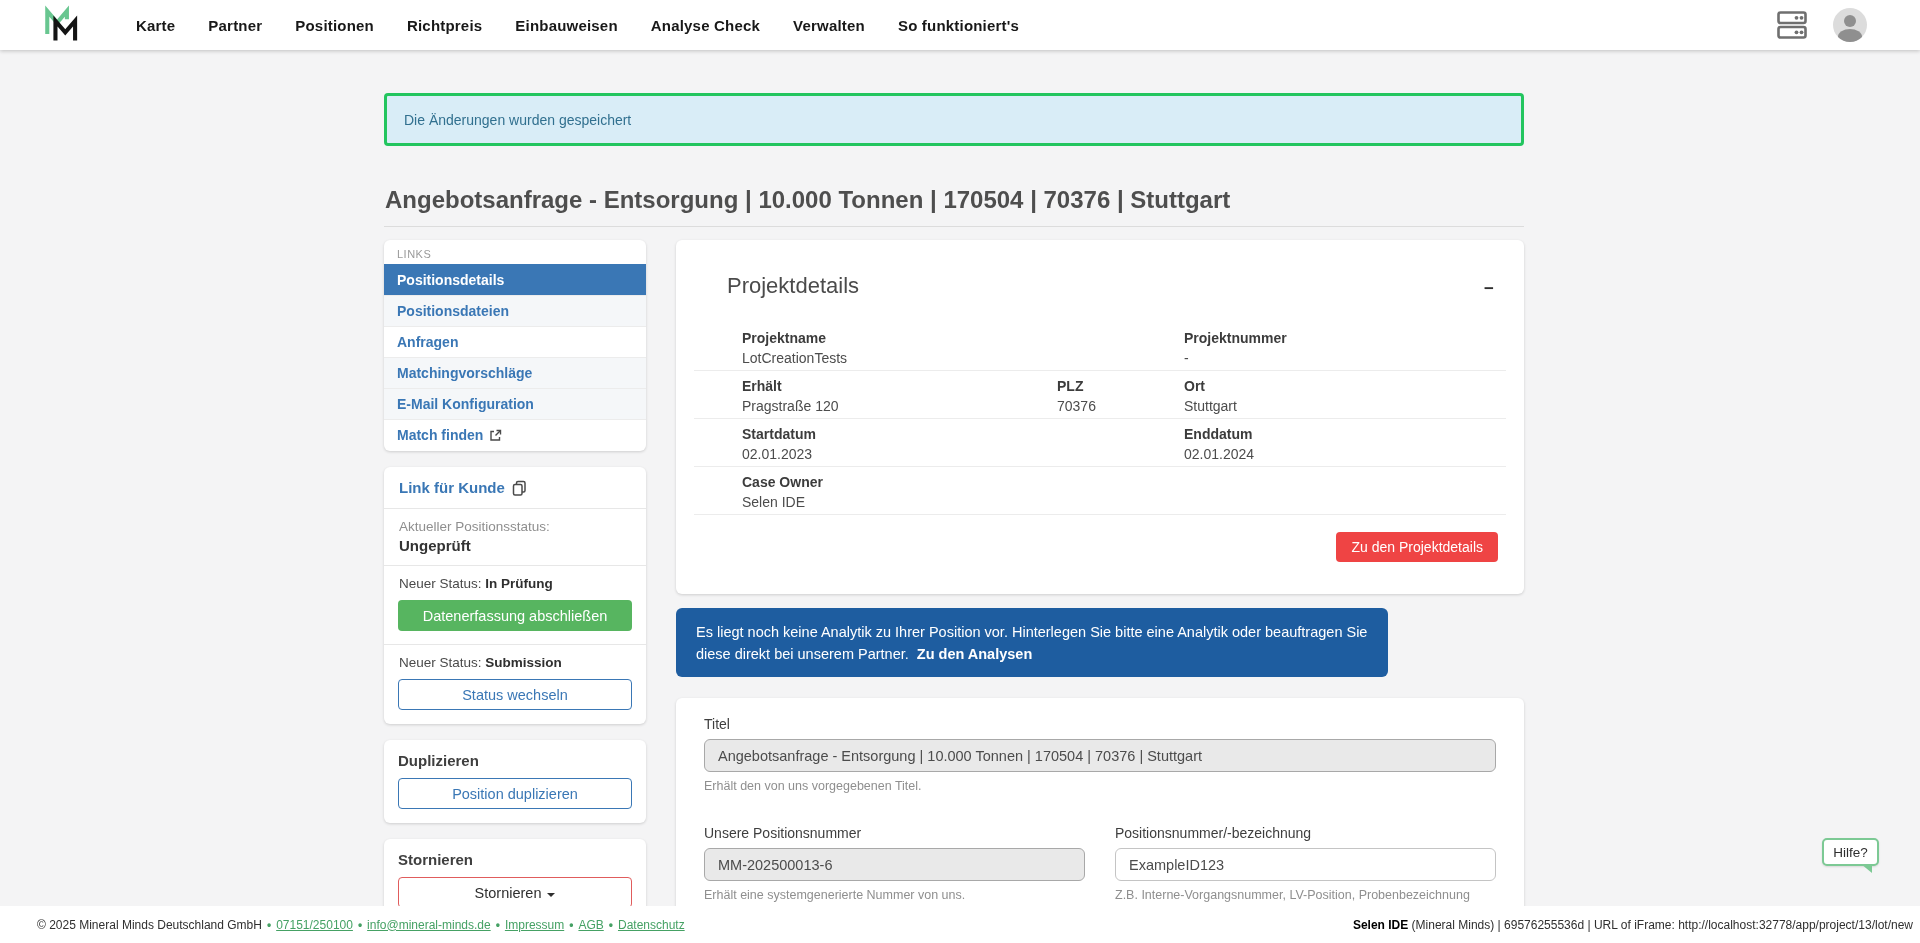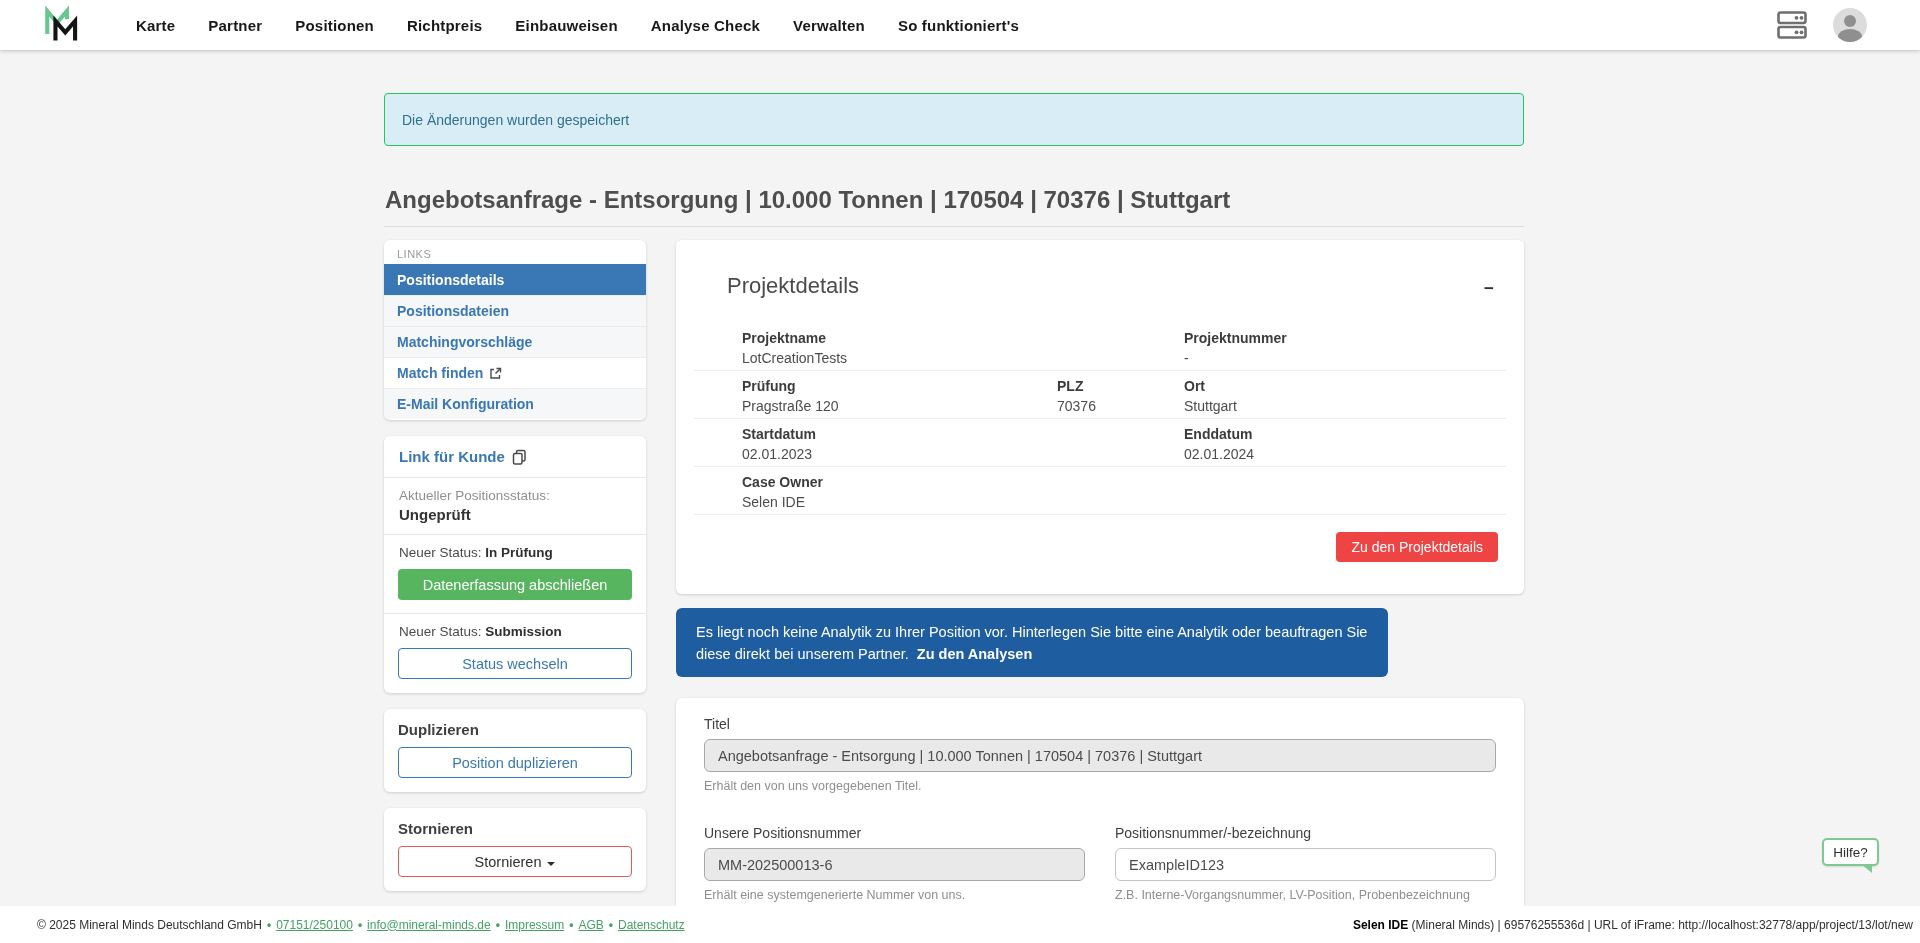--- a/index.html
+++ b/index.html
@@ -13,21 +13,21 @@
   .logo { margin-left:44px; width:36px; height:40px; display:flex; align-items:center; }
   .main-nav { display:flex; gap:33px; margin-left:56px; }
   .main-nav a { text-decoration:none; color:#181818; font-size:15px; font-weight:600; letter-spacing:.2px; }
   .header-icons { position:absolute; right:53px; top:0; height:50px; display:flex; align-items:center; gap:26px; }
   .avatar { width:34px; height:34px; border-radius:50%; background:#dcdcdc; overflow:hidden; cursor:pointer; }
   .avatar .head { width:12px; height:12px; border-radius:50%; background:#8f8f8f; margin:7px auto 0; }
   .avatar .shoulders { width:24px; height:15px; border-radius:50% 50% 0 0; background:#8f8f8f; margin:2px auto 0; }
 
   
   .alert-info { position:absolute; left:384px; top:93px; width:1140px; height:53px; background:#d9edf7;
-                border:1px solid #22c55e; border-radius:4px; color:#31708f; font-size:14px;
+                border:3px solid #22c55e; border-radius:4px; color:#31708f; font-size:14px;
                 display:flex; align-items:center; padding:0 17px; }
 
   
   .page-title { position:absolute; left:385px; top:186px; font-size:24px; font-weight:700; color:#4e4e4e; }
   .title-rule { position:absolute; left:384px; top:226px; width:1140px; height:1px; background:#dcdcdc; }
 
   
   .card { background:#fff; border-radius:6px; box-shadow:0 1px 3px rgba(0,0,0,.16); }
 
   
@@ -154,33 +154,36 @@
   <aside class="sidebar">
 
     <div class="card links-card">
       <div class="links-header">LINKS</div>
       <a href="#" class="side-item active">
         <span>Positionsdetails</span>
       </a>
       <a href="#" class="side-item striped">
         <span>Positionsdateien</span>
       </a>
+      <a href="#" class="side-item">
+        <span>Anfragen</span>
+      </a>
       <a href="#" class="side-item striped">
         <span>Matchingvorschläge</span>
+      </a>
+      <a href="#" class="side-item striped">
+        <span>E-Mail Konfiguration</span>
       </a>
       <a href="#" class="side-item">
         <span>Match finden</span>
         <svg width="13" height="13" viewBox="0 0 13 13">
           <path d="M5 2.5 H2 V11 H10.5 V8" fill="none" stroke="#4a4a4a" stroke-width="1.4"></path>
           <path d="M6.5 6.5 L11 2" fill="none" stroke="#4a4a4a" stroke-width="1.4"></path>
           <path d="M7.5 1.5 H11.5 V5.5" fill="none" stroke="#4a4a4a" stroke-width="1.4"></path>
         </svg>
-      </a>
-      <a href="#" class="side-item striped">
-        <span>E-Mail Konfiguration</span>
       </a>
     </div>
 
     <div class="card status-card">
       <div class="link-row">
         <a href="#">Link für Kunde</a>
         <svg width="15" height="16" viewBox="0 0 15 16">
           <rect x="4.5" y="1.5" width="8.5" height="10.5" rx="1.5" fill="none" stroke="#4a4a4a" stroke-width="1.5"></rect>
           <rect x="1.5" y="4.5" width="8.5" height="10.5" rx="1.5" fill="#fff" stroke="#4a4a4a" stroke-width="1.5"></rect>
         </svg>
@@ -226,21 +229,21 @@
             <div class="lbl">Projektname</div>
             <div class="val">LotCreationTests</div>
           </div>
           <div class="cell c3">
             <div class="lbl">Projektnummer</div>
             <div class="val">-</div>
           </div>
         </div>
         <div class="pd-row">
           <div class="cell c1">
-            <div class="lbl">Prüfung</div>
+            <div class="lbl">Erhält</div>
             <div class="val">Pragstraße 120</div>
           </div>
           <div class="cell c2">
             <div class="lbl">PLZ</div>
             <div class="val">70376</div>
           </div>
           <div class="cell c3">
             <div class="lbl">Ort</div>
             <div class="val">Stuttgart</div>
           </div>

